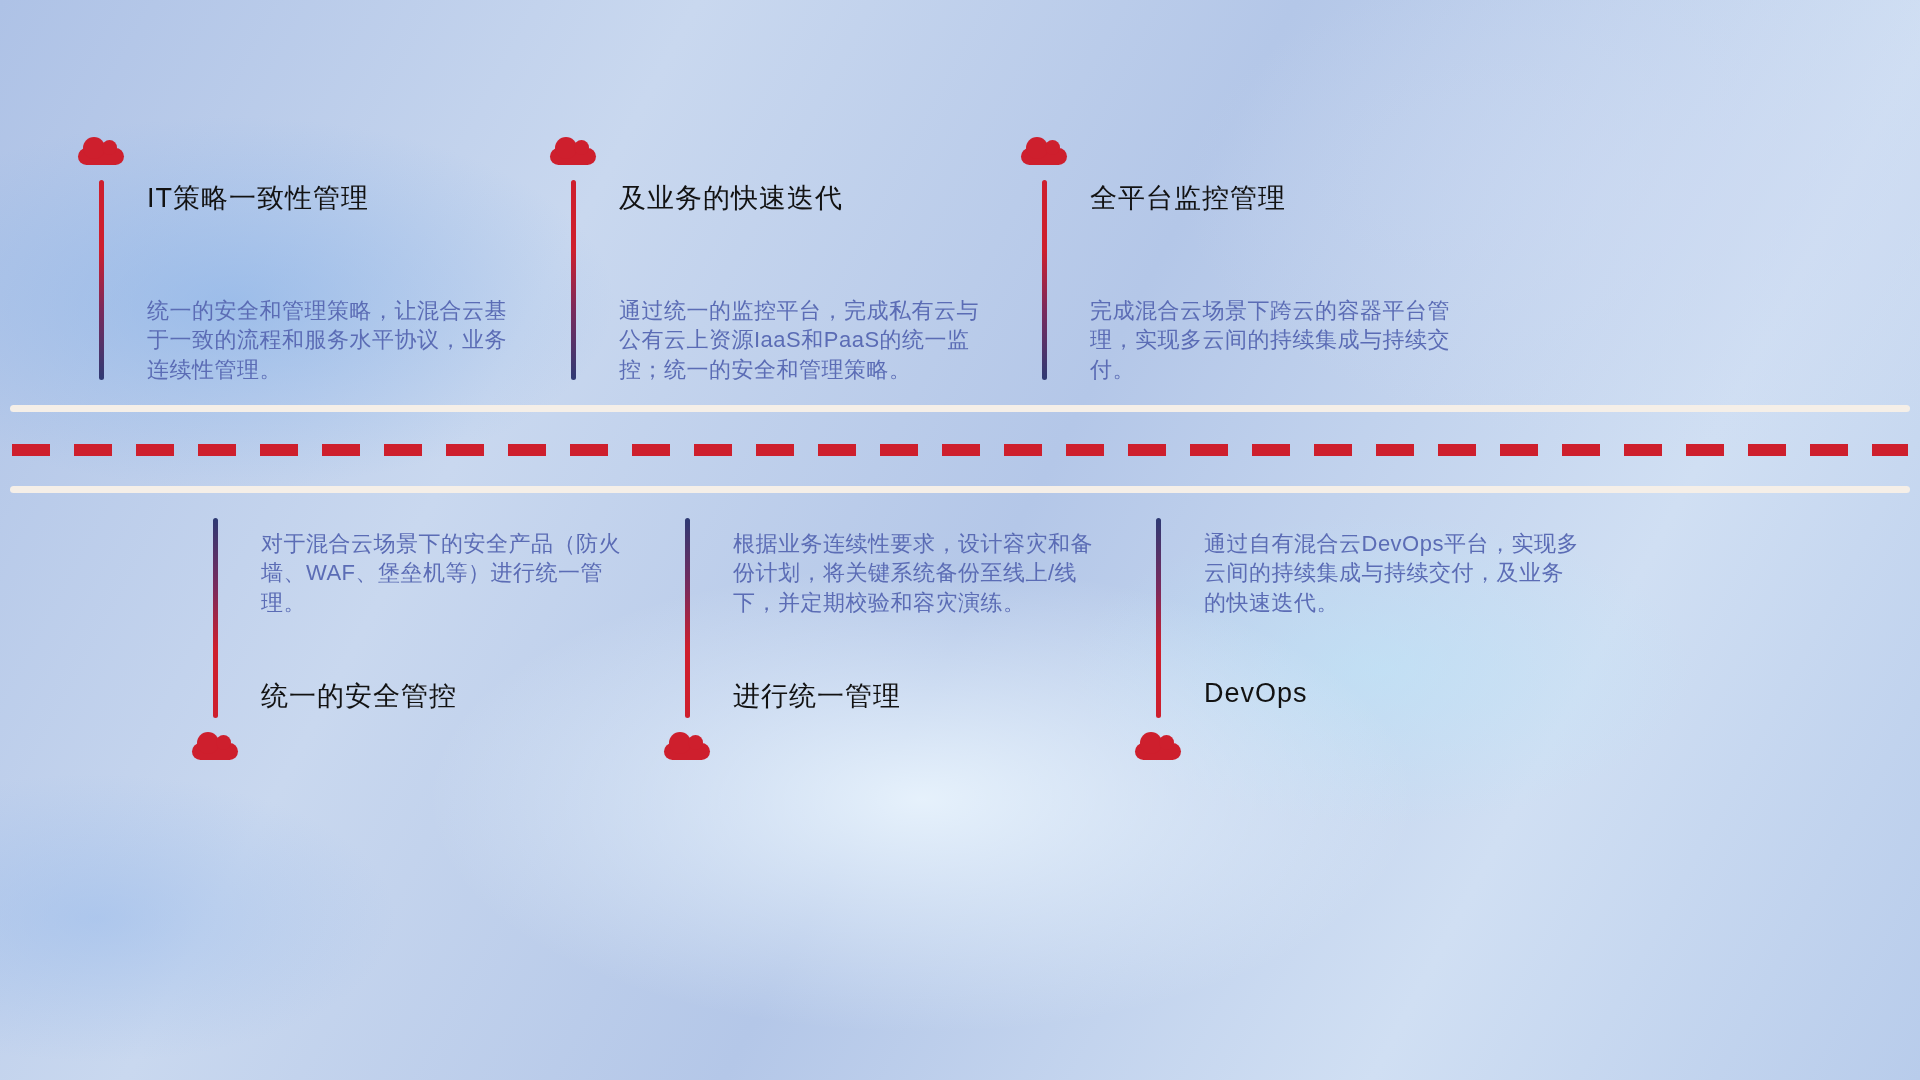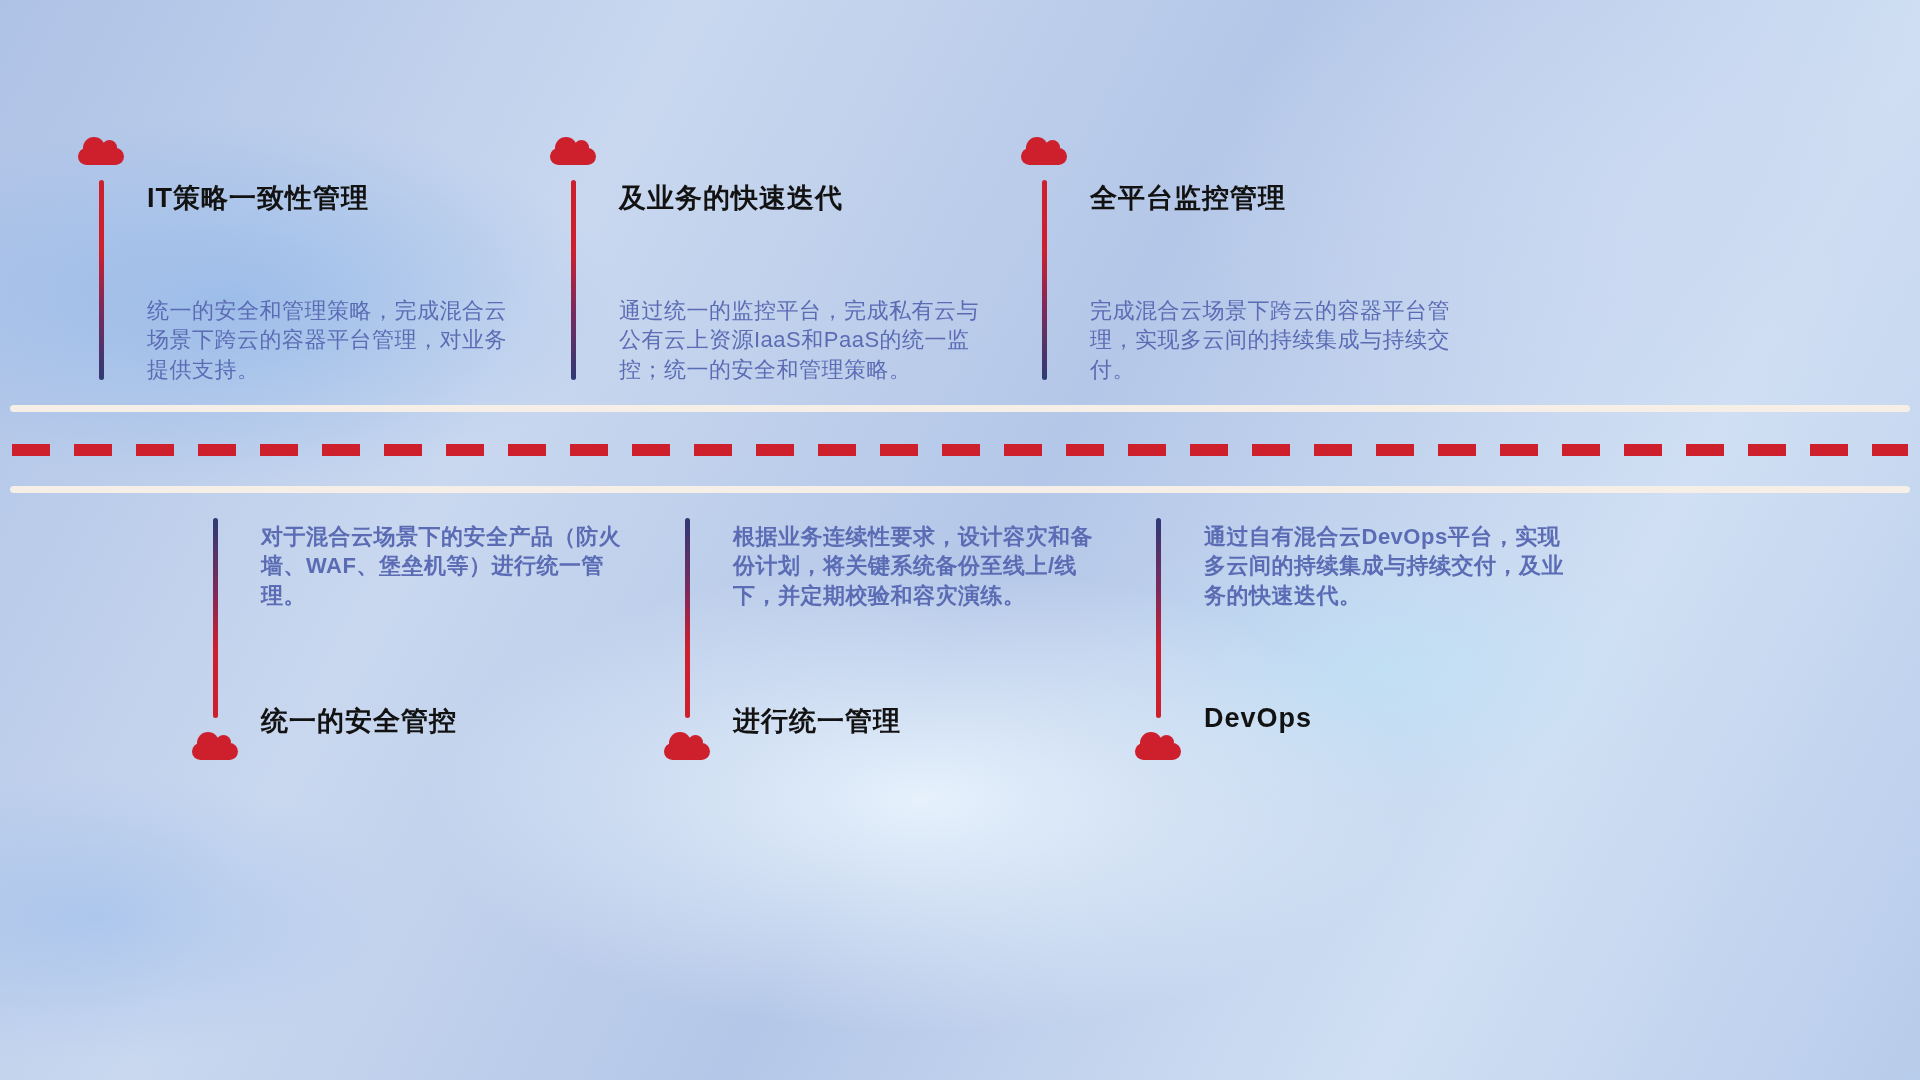--- a/index.html
+++ b/index.html
@@ -37,40 +37,40 @@
   .item .stem{position:absolute;width:5px;border-radius:3px;left:-2px;}
   .item.top .stem{top:42px;height:200px;background:linear-gradient(180deg,var(--red) 0%,var(--red) 35%,#7a2a5c 65%,var(--navy) 100%);}
   .item.bottom .stem{top:3px;height:200px;background:linear-gradient(0deg,var(--red) 0%,var(--red) 35%,#7a2a5c 65%,var(--navy) 100%);}
 
   .cloud{position:absolute;width:46px;height:17px;background:var(--red);border-radius:9px;left:-23px;}
   .cloud::before{content:"";position:absolute;width:22px;height:22px;border-radius:50%;background:var(--red);top:-11px;left:5px;}
   .cloud::after{content:"";position:absolute;width:15px;height:15px;border-radius:50%;background:var(--red);top:-8px;left:24px;}
   .item.top .cloud{top:10px;}
   .item.bottom .cloud{top:228px;}
 
-  .title{position:absolute;left:46px;font-size:27px;font-weight:bold;color:var(--title);white-space:nowrap;letter-spacing:1px;}
+  .title{position:absolute;left:46px;font-size:27px;font-weight:normal;color:var(--title);white-space:nowrap;letter-spacing:1px;}
   .item.top .title{top:42px;}
-  .item.bottom .title{top:163px;margin-top:25px;}
+  .item.bottom .title{top:163px;}
 
   .desc{position:absolute;left:46px;width:378px;font-size:22px;line-height:1.33;color:var(--desc);letter-spacing:0.5px;}
   .item.top .desc{top:158px;}
-  .item.bottom .desc{top:7px;font-weight:bold;}
+  .item.bottom .desc{top:14px;}
 </style>
 </head>
 <body>
 
 <div class="road-line upper"></div>
 <div class="road-dashes"></div>
 <div class="road-line lower"></div>
 
 <div class="item top" style="left:101px;top:138px;">
   <span class="cloud"></span>
   <span class="stem"></span>
   <div class="title">IT策略一致性管理</div>
-  <div class="desc">统一的安全和管理策略，完成混合云场景下跨云的容器平台管理，对业务提供支持。</div>
+  <div class="desc">统一的安全和管理策略，让混合云基于一致的流程和服务水平协议，业务连续性管理。</div>
 </div>
 
 <div class="item top" style="left:573px;top:138px;">
   <span class="cloud"></span>
   <span class="stem"></span>
   <div class="title">及业务的快速迭代</div>
   <div class="desc">通过统一的监控平台，完成私有云与公有云上资源IaaS和PaaS的统一监控；统一的安全和管理策略。</div>
 </div>
 
 <div class="item top" style="left:1044px;top:138px;">

